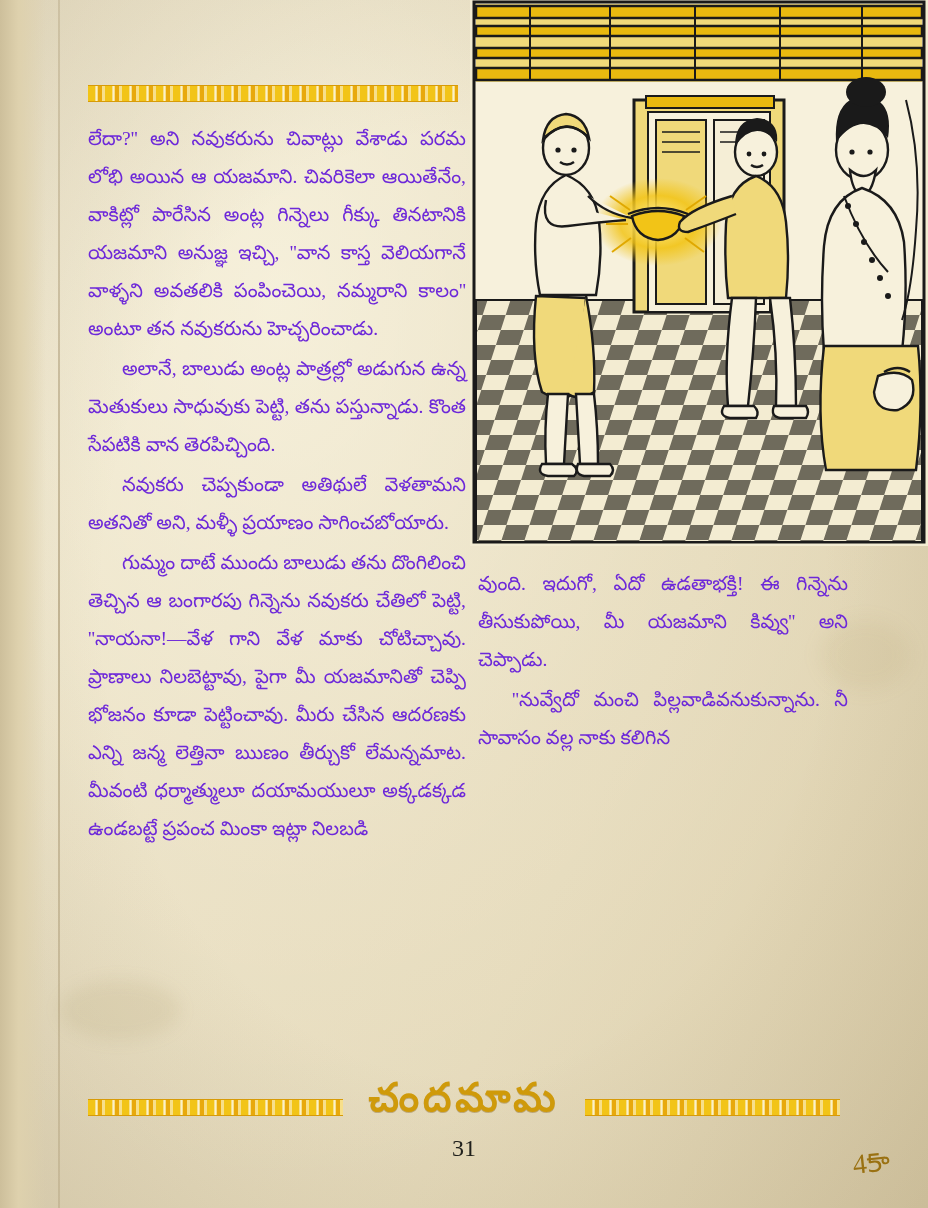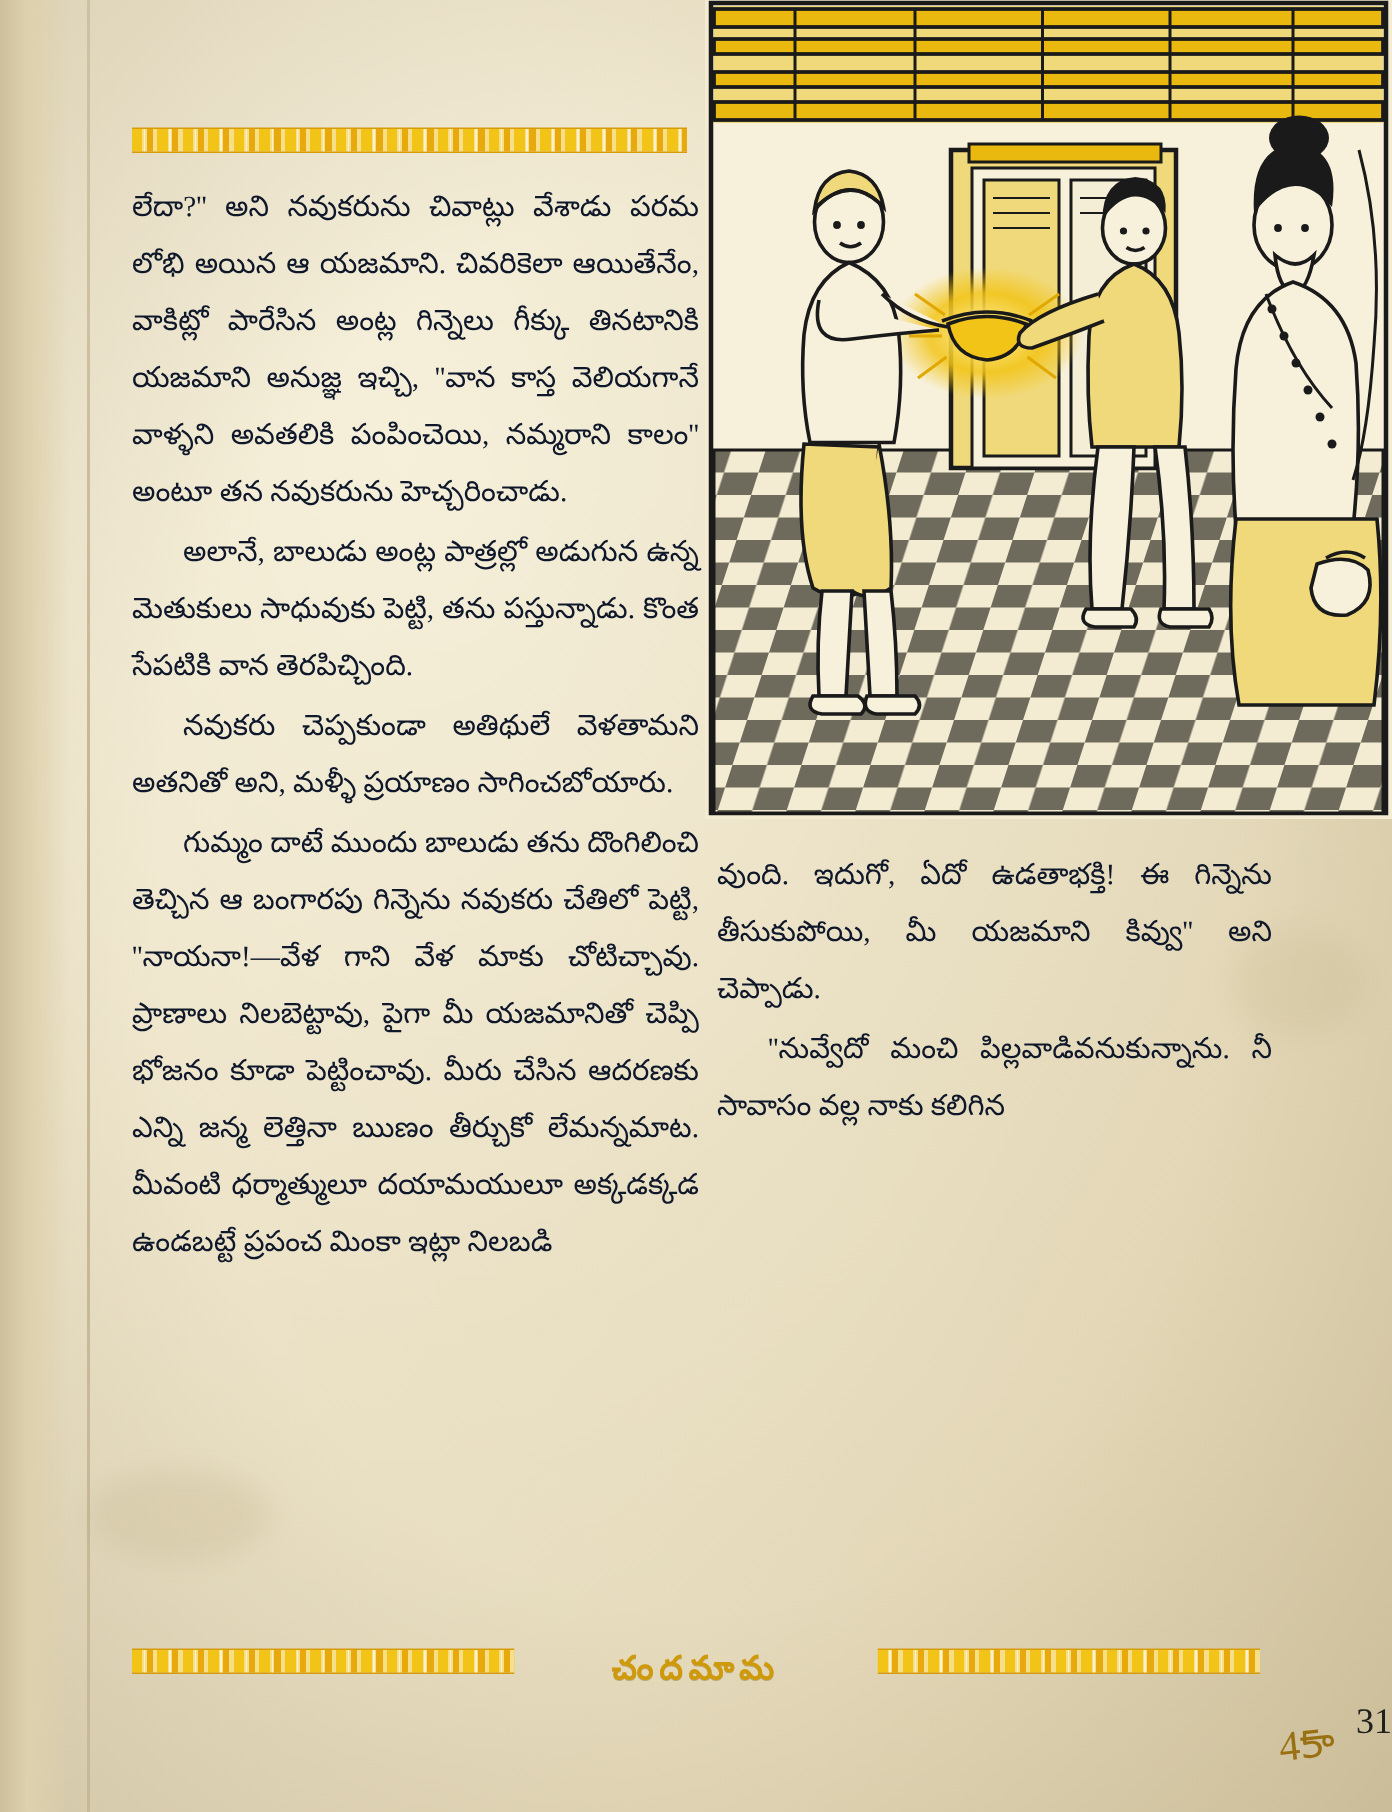--- a/index.html
+++ b/index.html
@@ -73,21 +73,21 @@
       rgba(255,255,255,0.0) 9px, rgba(255,255,255,0.0) 17px);
   }
   #ornament-top { left: 88px; top: 84px; width: 370px; }
   .orn-left  { left: 88px; bottom: 92px; width: 255px; }
   .orn-right { right: 88px; bottom: 92px; width: 255px; }
 
   
   .col {
     position: absolute;
     font-family: "Liberation Serif", serif;
-    color: #0f172a;
+    color: #6d28d9;
     font-size: 19.5px;
     line-height: 1.95;
     text-align: justify;
     text-justify: inter-word;
   }
   .col p { margin: 0 0 2px 0; }
   .col p.indent { text-indent: 34px; }
   #col-left  { left: 88px; top: 120px; width: 378px; }
   #col-right { left: 478px; top: 565px; width: 370px; }
 
@@ -104,31 +104,31 @@
   #illustration svg { display:block; }
 
   
   #masthead {
     position: absolute;
     left: 0;
     right: 0;
     bottom: 78px;
     text-align: center;
     font-family: "Liberation Serif", serif;
-    font-size: 22px;
+    font-size: 40px;
     color: #cf9a0a;
     letter-spacing: 4px;
     font-weight: bold;
     text-shadow: 0 1px 0 rgba(120,80,0,.35);
   }
   #page-number {
     position: absolute;
     left: 0; right: 0;
     bottom: 46px;
-    text-align: right;
+    text-align: center;
     font-size: 24px;
     color: #20201c;
     font-family: "Liberation Serif", serif;
   }
   #hand-note {
     position: absolute;
     right: 38px;
     bottom: 22px;
     font-size: 28px;
     color: #9a7112;

